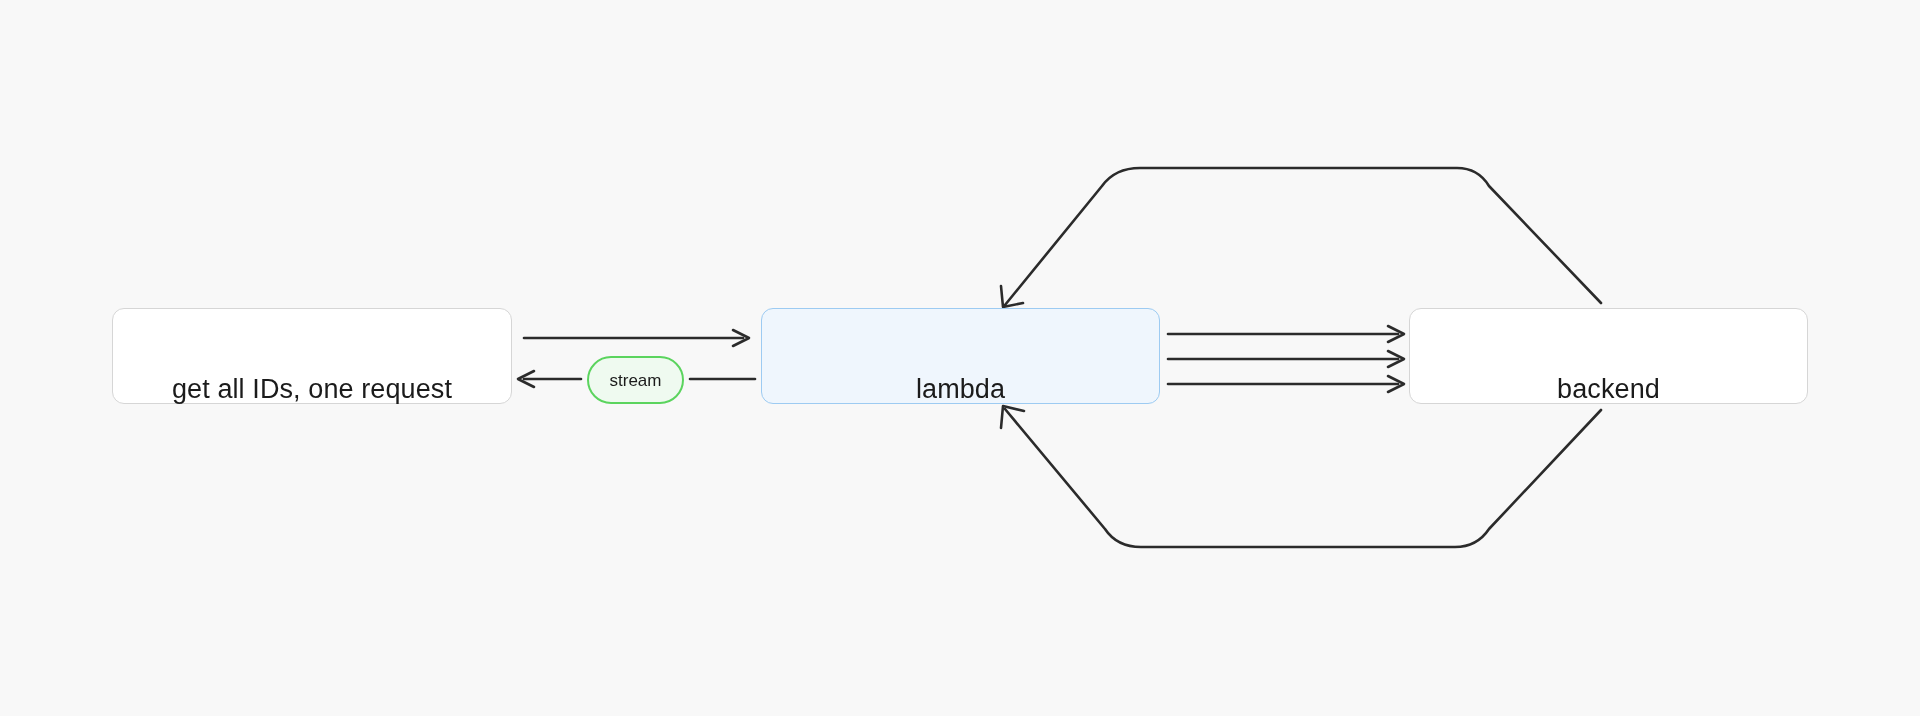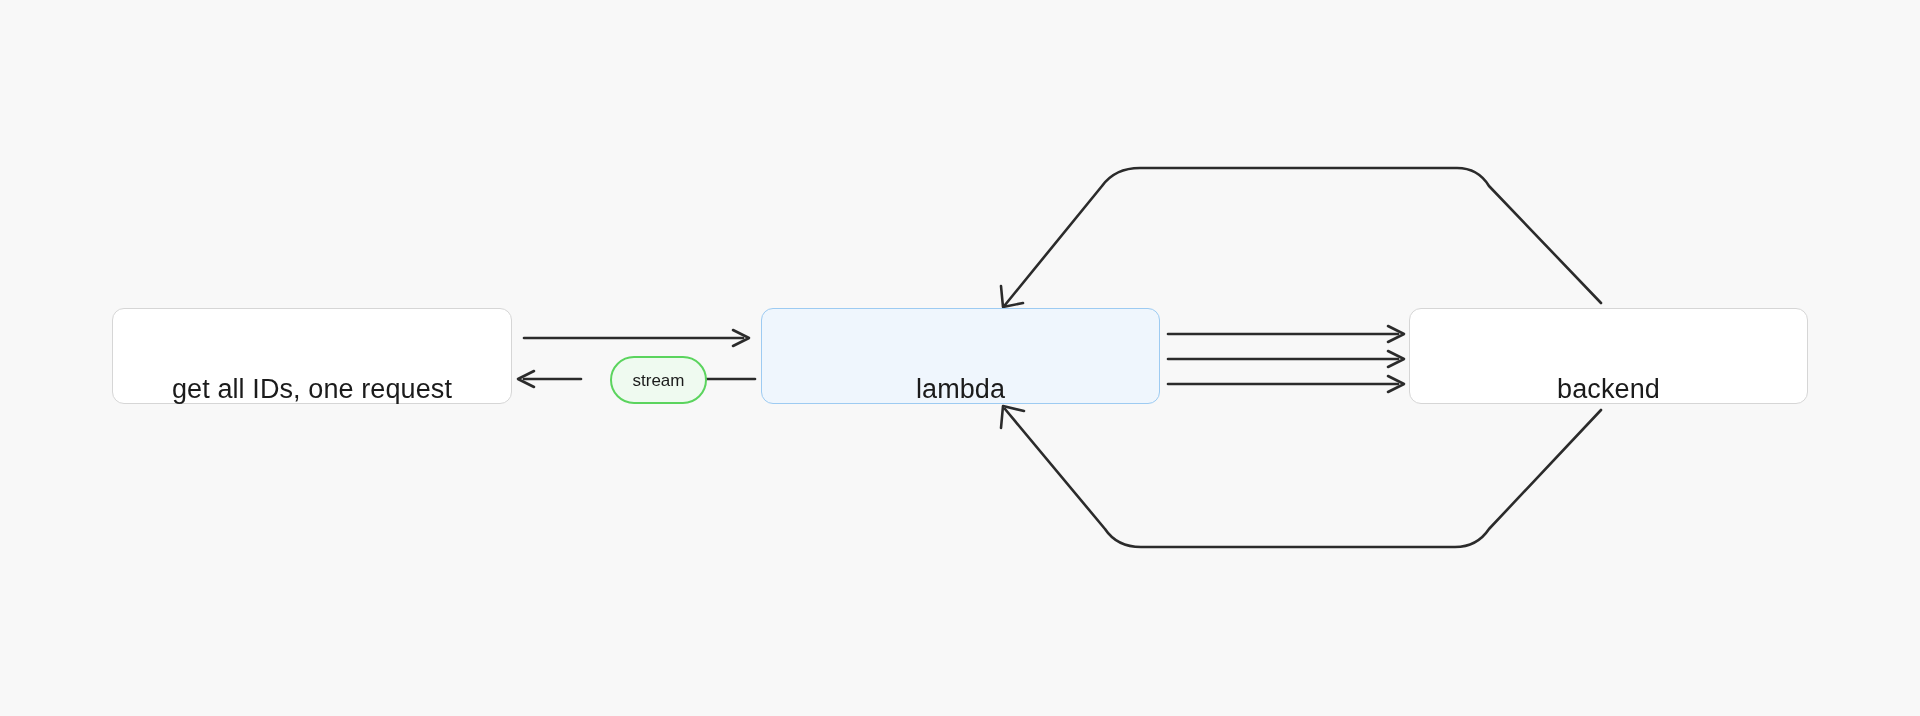--- a/index.html
+++ b/index.html
@@ -129,17 +129,17 @@
   </div>
 
   <div class="node" style="left:1409px; top:308px; width:399px; height:96px;">
     <span class="node-label">backend</span>
   </div>
 
   <div class="node node-accent-blue" style="left:761px; top:308px; width:399px; height:96px;">
     <span class="node-label">lambda</span>
   </div>
 
-  <div class="edge-pill" style="left:610px; top:356px; width:97px; height:48px;">
+  <div class="edge-pill" style="left:587px; top:356px; width:97px; height:48px;">
     <span>stream</span>
   </div>
 
 </div>
 
 </body></html>

